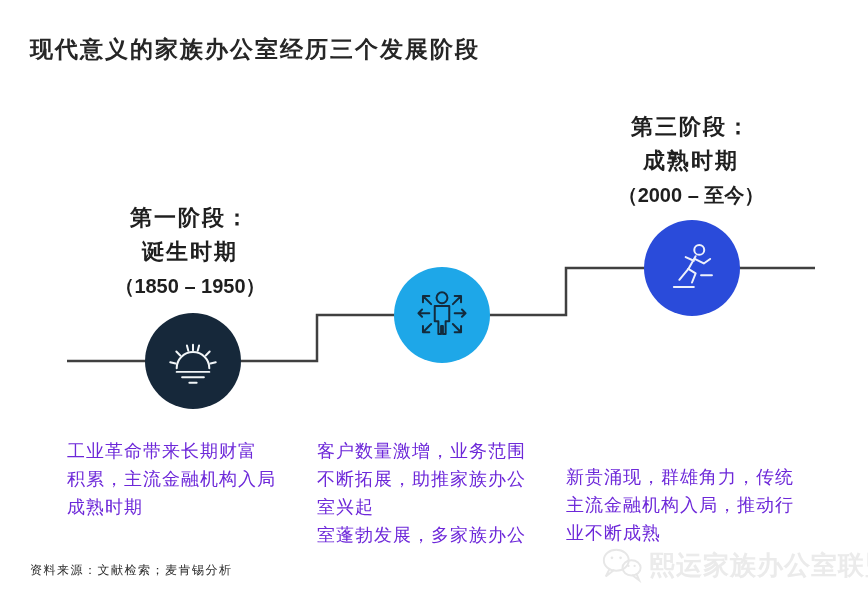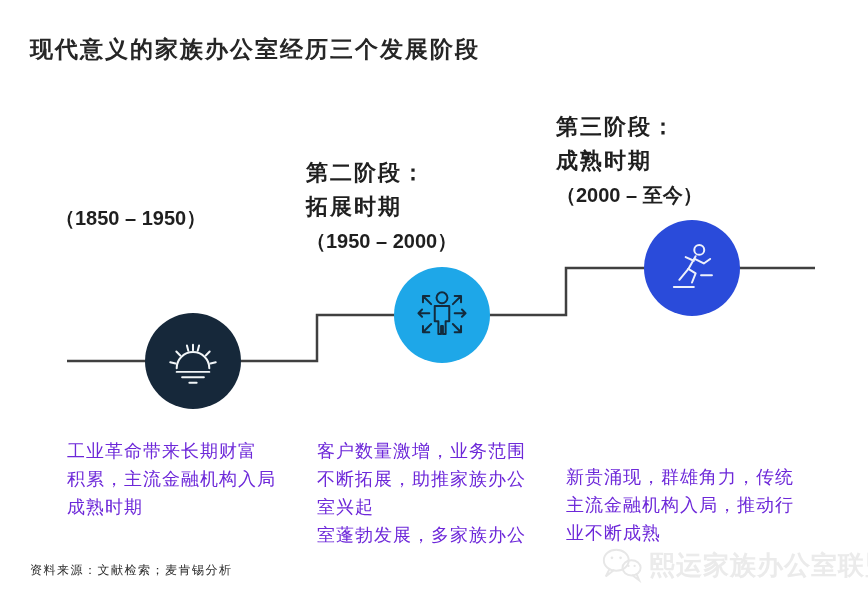--- a/index.html
+++ b/index.html
@@ -6,21 +6,21 @@
   .canvas{
     position:relative;width:868px;height:600px;background:#ffffff;overflow:hidden;
     font-family:"Liberation Sans", sans-serif;color:#232323;border-radius:20px;
   }
   .title{
     position:absolute;left:30px;top:34px;font-size:23px;font-weight:700;
     letter-spacing:2px;color:#262626;
   }
   .stepline{position:absolute;left:0;top:0;}
   .stage-heading{
-    position:absolute;width:270px;font-weight:700;
+    position:absolute;width:270px;text-align:center;font-weight:700;
     font-size:22px;line-height:34px;letter-spacing:2px;color:#1f1f1f;
   }
   .stage-heading .years{font-size:20px;letter-spacing:0;}
   .h1{left:55px;top:201px;}
   .h2{left:306px;top:156px;}
   .h3{left:556px;top:110px;}
   .circle{
     position:absolute;width:96px;height:96px;border-radius:50%;
     display:flex;align-items:center;justify-content:center;
   }
@@ -49,20 +49,22 @@
 
 <div class="canvas">
 
   <div class="title">现代意义的家族办公室经历三个发展阶段</div>
 
   <svg class="stepline" width="868" height="600" viewBox="0 0 868 600">
     <polyline points="67,361 317,361 317,315 566,315 566,268 815,268" fill="none" stroke="#404040" stroke-width="2.5"></polyline>
   </svg>
 
   <div class="stage-heading h1">
+    <div>第一阶段：</div>
+    <div>诞生时期</div>
     <div class="years">（1850 – 1950）</div>
   </div>
   <div class="circle c1">
     <svg width="58" height="58" viewBox="0 0 64 64" fill="none" stroke="#f2f6f8" stroke-width="2.2" stroke-linecap="round">
       <path d="M14 40 A18 18 0 0 1 50 40"></path>
       <line x1="51.3" y1="34.8" x2="57.1" y2="33.3"></line>
       <line x1="46.1" y1="25.9" x2="50.4" y2="21.6"></line>
       <line x1="37.2" y1="20.7" x2="38.7" y2="14.9"></line>
       <line x1="32" y1="20" x2="32" y2="14"></line>
       <line x1="26.8" y1="20.7" x2="25.3" y2="14.9"></line>
@@ -72,25 +74,20 @@
       <line x1="20" y1="50" x2="44" y2="50"></line>
       <line x1="28" y1="56" x2="36" y2="56"></line>
     </svg>
   </div>
   <div class="desc d1">
     <div>工业革命带来长期财富</div>
     <div>积累，主流金融机构入局</div>
     <div>成熟时期</div>
   </div>
 
-  <div class="stage-heading h2">
-    <div>第二阶段：</div>
-    <div>拓展时期</div>
-    <div class="years">（1950 – 2000）</div>
-  </div>
   <div class="circle c2">
     <svg width="58" height="58" viewBox="0 0 64 64" fill="none" stroke="#132b3d" stroke-width="2.2" stroke-linecap="round" stroke-linejoin="round">
       <circle cx="32" cy="13" r="6"></circle>
       <path d="M24 22 L40 22 L40 39 L36 39 L36 53 L33 53 L33 44 L31 44 L31 53 L28 53 L28 39 L24 39 Z"></path>
       <path d="M20 20 L11 11 M11 18 L11 11 L18 11"></path>
       <path d="M44 20 L53 11 M46 11 L53 11 L53 18"></path>
       <path d="M18 30 L6 30 M10 26 L6 30 L10 34"></path>
       <path d="M46 30 L58 30 M54 26 L58 30 L54 34"></path>
       <path d="M20 42 L11 51 M11 44 L11 51 L18 51"></path>
       <path d="M44 42 L53 51 M46 51 L53 51 L53 44"></path>

